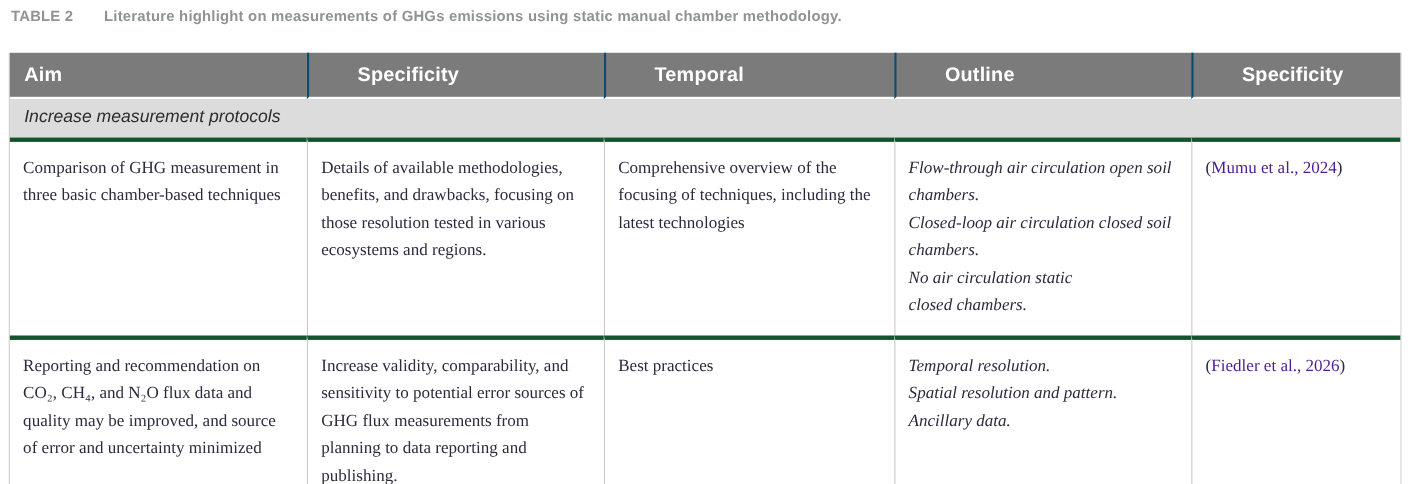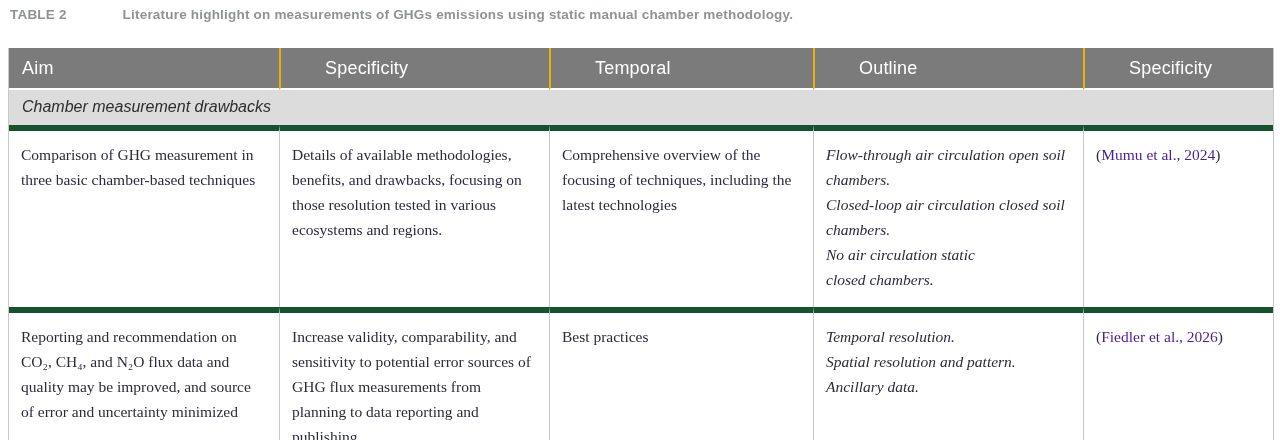--- a/index.html
+++ b/index.html
@@ -14,67 +14,67 @@
   
   .caption {
     position: absolute;
     top: 7px;
     left: 10px;
     font-size: 13.5px;
     color: #8f9394;
     letter-spacing: 0.2px;
   }
   .cap-label { font-weight: 700; margin-right: 24px; }
-  .cap-text  { font-weight: 600; margin-left: 28px; }
+  .cap-text  { font-weight: 600; }
 
   
   table.lit-table {
     position: absolute;
     top: 48px;
     left: 8px;
     width: 1264px;
     border-collapse: separate;
     border-spacing: 0;
     table-layout: fixed;
     border-left: 1px solid #c9c9c9;
     border-right: 1px solid #c9c9c9;
     border-bottom: 2px solid #a6a6a6;
   }
   th {
     background: #7b7b7b;
     color: #ffffff;
-    font-weight: 400;
+    font-weight: 700;
     font-size: 18px;
     text-align: left;
     vertical-align: middle;
     height: 40px;
     padding: 0 6px 0 13px;
     border-bottom: 2px solid #ffffff;
     letter-spacing: 0.2px;
   }
-  th + th { border-left: 2px solid #eab308; padding-left: 44px; }
+  th + th { border-left: 2px solid #0c4a6e; padding-left: 44px; }
 
   td.section {
     background: #dcdcdc;
     color: #2d2d2d;
     font-style: italic;
     font-size: 16px;
     padding: 8px 12px 9px 13px;
   }
 
   tr.data-row td {
     background: #ffffff;
     color: #2b2b3e;
     font-family: "Liberation Serif", "DejaVu Serif", serif;
     font-size: 15.5px;
     line-height: 25px;
     vertical-align: top;
     text-align: left;
     padding: 11px 12px 15px 12px;
-    border-top: 6px solid #14532d;
+    border-top: 4px solid #14532d;
   }
   tr.data-row td + td { border-left: 1px solid #c9c9c9; }
   td.outline-cell { white-space: pre-line; font-style: italic; }
 
   .citation {
     color: #4c1d95;
     text-decoration: none;
     cursor: pointer;
   }
   .paren { color: #2b2b3e; }
@@ -101,21 +101,21 @@
       <tr>
         <th>Aim</th>
         <th>Specificity</th>
         <th>Temporal</th>
         <th>Outline</th>
         <th>Specificity</th>
       </tr>
     </thead>
     <tbody>
       <tr>
-        <td class="section" colspan="5">Chamber measurement drawbacks</td>
+        <td class="section" colspan="5">Increase measurement protocols</td>
       </tr>
 
       <tr class="data-row">
         <td>Comparison of GHG measurement in three basic chamber-based techniques</td>
         <td>Details of available methodologies, benefits, and drawbacks, focusing on those resolution tested in various ecosystems and regions.</td>
         <td>Comprehensive overview of the focusing of techniques, including the latest technologies</td>
         <td class="outline-cell">Flow-through air circulation open soil chambers.
 Closed-loop air circulation closed soil chambers.
 No air circulation static
 closed chambers.</td>

